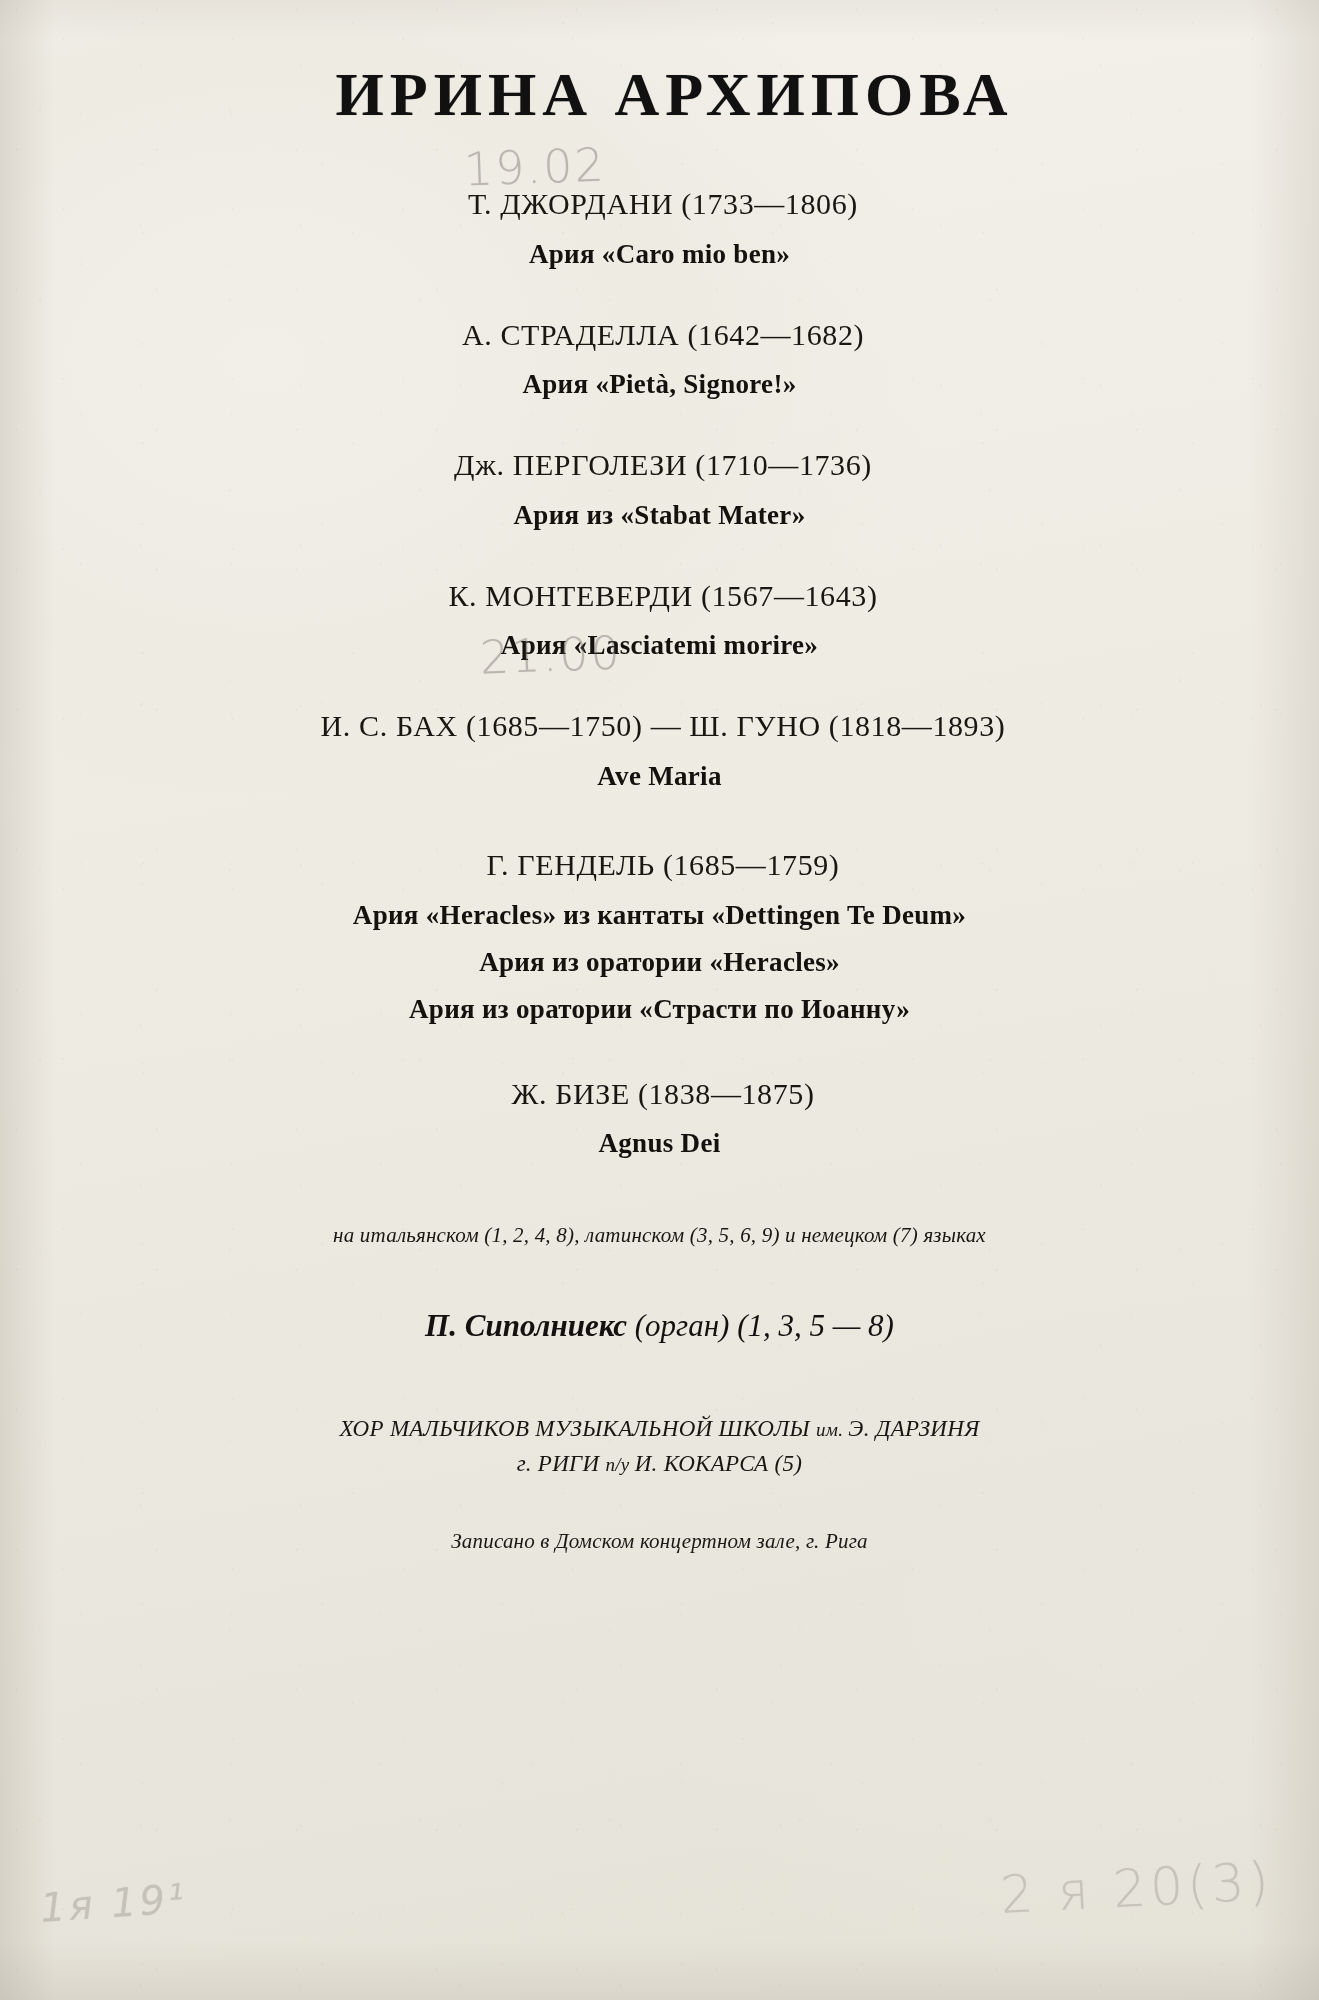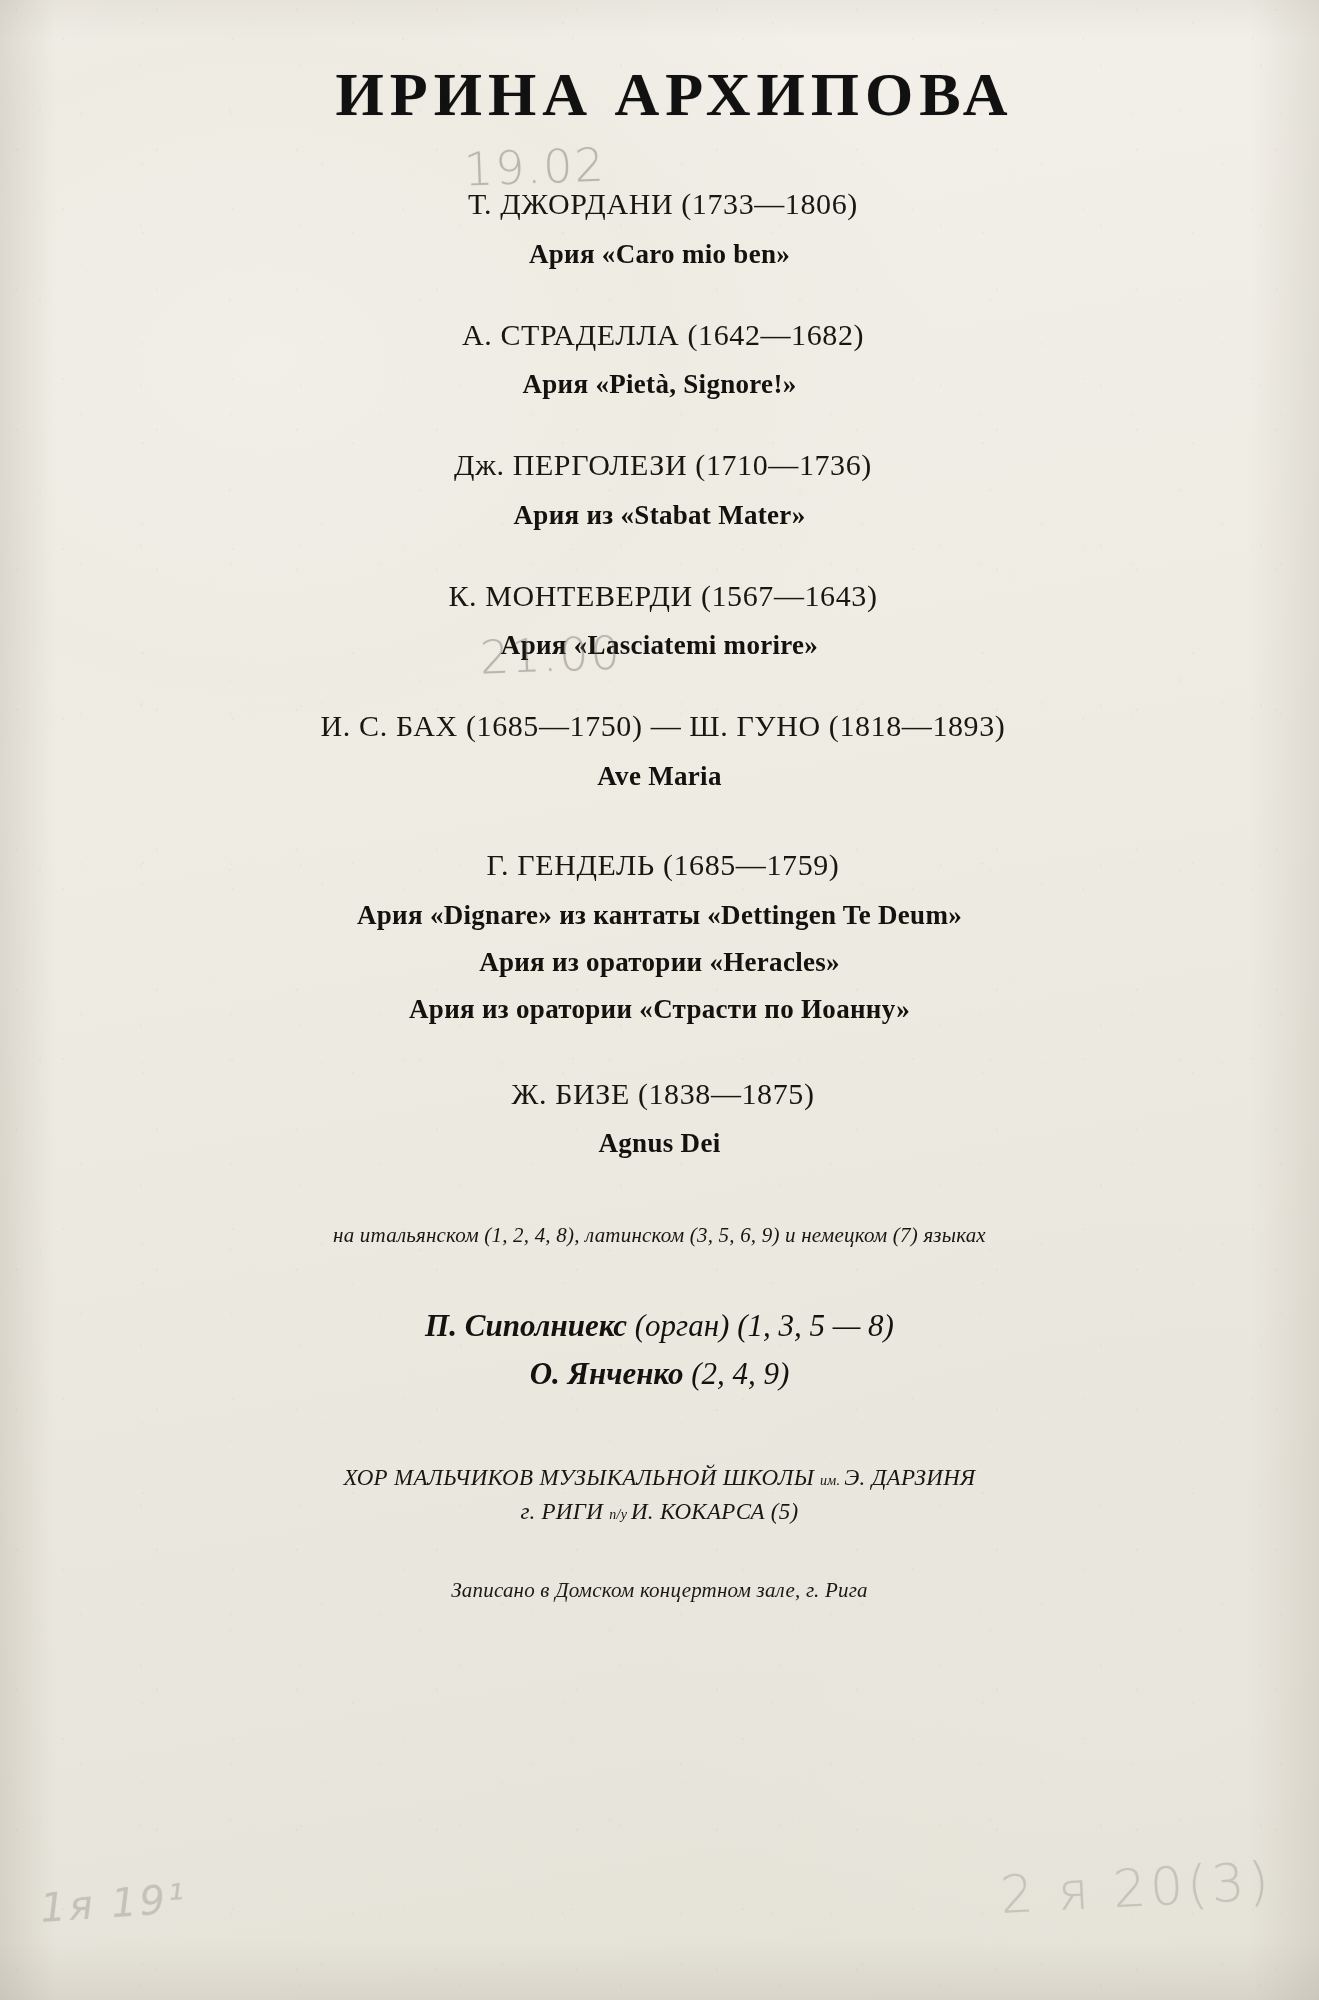--- a/index.html
+++ b/index.html
@@ -108,21 +108,21 @@
   }
 
   .choir {
     margin-top: 62px;
     font-size: 23px;
     font-style: italic;
     line-height: 1.5;
     letter-spacing: .3px;
     color: #191613;
   }
-  .choir .small { font-size: 14px; text-align: center; }
+  .choir .small { font-size: 19px; text-align: center; }
 
   .footer {
     margin-top: 48px;
     font-size: 21px;
     font-style: italic;
     letter-spacing: .2px;
     color: #1b1815;
   }
 
   
@@ -194,38 +194,35 @@
       <div class="work">Ария «Lasciatemi morire»</div>
     </div>
 
     <div class="entry">
       <div class="composer">И. С. БАХ (1685—1750) — Ш. ГУНО (1818—1893)</div>
       <div class="work">Ave Maria</div>
     </div>
 
     <div class="entry" style="margin-top:52px;">
       <div class="composer">Г. ГЕНДЕЛЬ (1685—1759)</div>
-      <div class="work">Ария «Dignare» из кантаты «Dettingen Te Deum»</div>
+      <div class="work">Ария «Heracles» из кантаты «Dettingen Te Deum»</div>
       <div class="work">Ария из оратории «Heracles»</div>
       <div class="work">Ария из оратории «Страсти по Иоанну»</div>
     </div>
 
     <div class="entry" style="margin-top:48px;">
       <div class="composer">Ж. БИЗЕ (1838—1875)</div>
       <div class="work">Agnus Dei</div>
     </div>
 
     <div class="languages">на итальянском (1, 2, 4, 8), латинском (3, 5, 6, 9) и немецком (7) языках</div>
 
     <div class="performers">
       <div class="performer-line">
         <span class="name">П. Сиполниекс</span><span> (орган) (1, 3, 5 — 8)</span>
-      </div>
-      <div class="performer-line">
-        <span class="name">О. Янченко</span><span> (2, 4, 9)</span>
       </div>
     </div>
 
     <div class="choir">
       <div>
         <span>ХОР МАЛЬЧИКОВ МУЗЫКАЛЬНОЙ ШКОЛЫ </span><span class="small">им. </span><span>Э. ДАРЗИНЯ</span>
       </div>
       <div>
         <span>г. РИГИ </span><span class="small">п/у </span><span>И. КОКАРСА (5)</span>
       </div>

